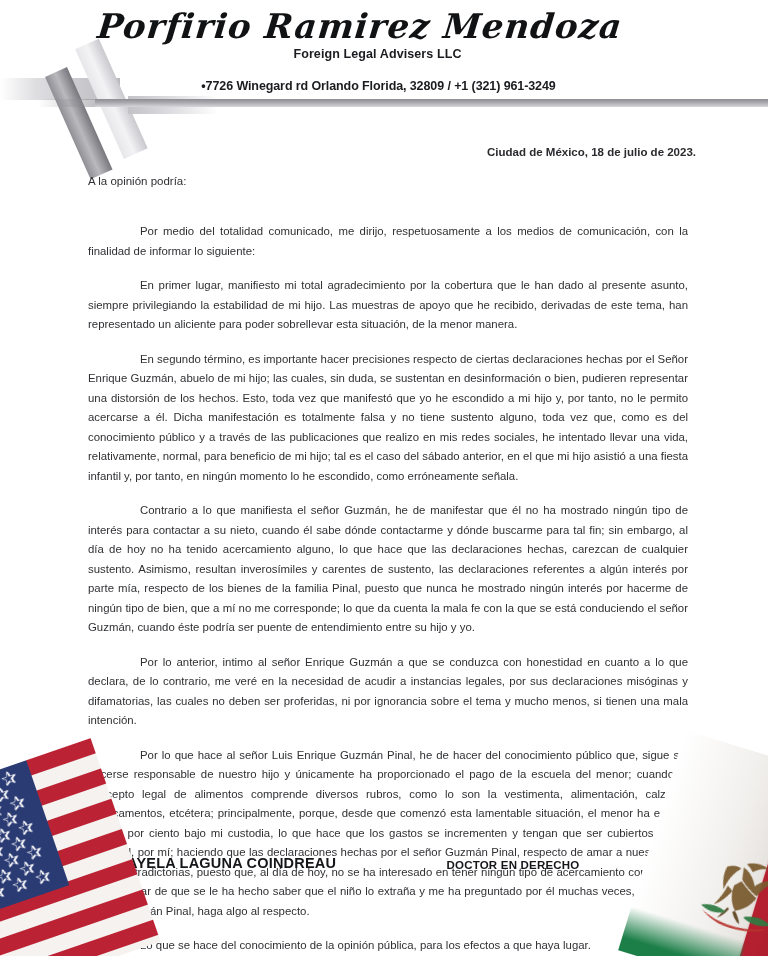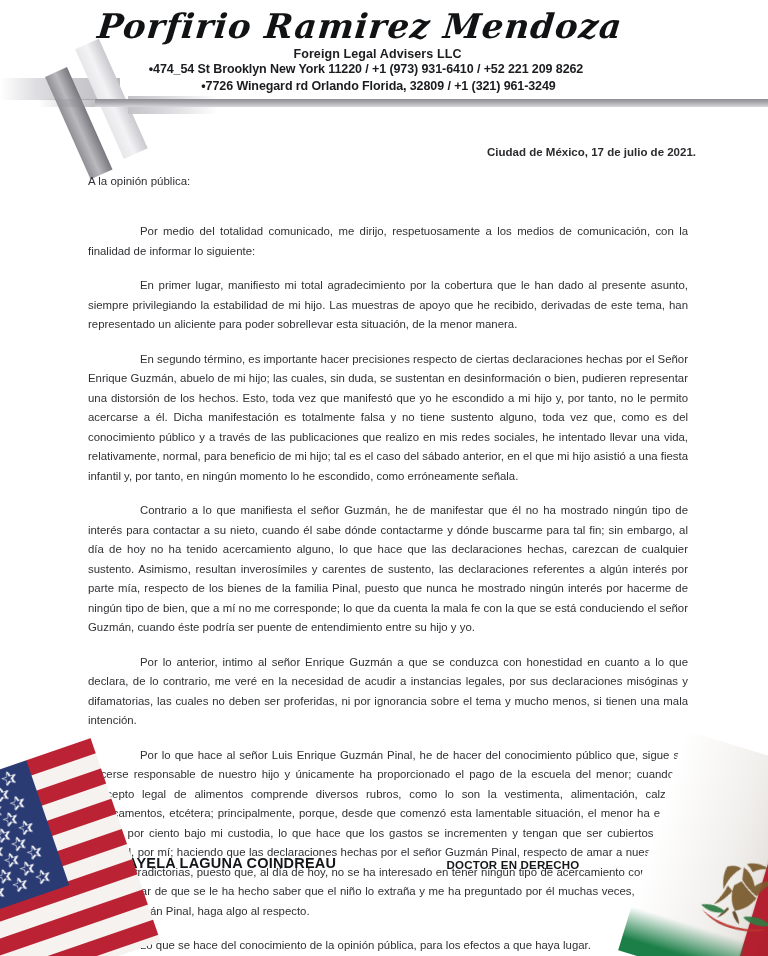--- a/index.html
+++ b/index.html
@@ -303,28 +303,27 @@
   <div class="ribbon-wrap">
     <div class="ribbon-bar ribbon-a"></div>
     <div class="ribbon-bar ribbon-b"></div>
     <div class="ribbon-bar ribbon-c"></div>
     <div class="ribbon-bar ribbon-d"></div>
   </div>
 
   <div class="header">
     <div class="brand-script">Porfirio Ramirez Mendoza</div>
     <div class="brand-firm">Foreign Legal Advisers LLC</div>
-    <div class="brand-addr brand-addr-1">•474_54 St Brooklyn New York 11220 / +1 (973) 931-6410 / +52 221 209 8262</div>
     <div class="brand-addr brand-addr-2">•7726 Winegard rd Orlando Florida, 32809 / +1 (321) 961-3249</div>
     <div class="header-rule"></div>
   </div>
 
-  <div class="doc-date">Ciudad de México, 17 de julio de 2021.</div>
-
-  <div class="salutation">A la opinión pública:</div>
+  <div class="doc-date">Ciudad de México, 18 de julio de 2023.</div>
+
+  <div class="salutation">A la opinión podría:</div>
 
   <div class="body-text">
     <p>Por medio del totalidad comunicado, me dirijo, respetuosamente a los medios de comunicación, con la finalidad de informar lo siguiente:</p>
     <p>En primer lugar, manifiesto mi total agradecimiento por la cobertura que le han dado al presente asunto, siempre privilegiando la estabilidad de mi hijo. Las muestras de apoyo que he recibido, derivadas de este tema, han representado un aliciente para poder sobrellevar esta situación, de la menor manera.</p>
     <p>En segundo término, es importante hacer precisiones respecto de ciertas declaraciones hechas por el Señor Enrique Guzmán, abuelo de mi hijo; las cuales, sin duda, se sustentan en desinformación o bien, pudieren representar una distorsión de los hechos. Esto, toda vez que manifestó que yo he escondido a mi hijo y, por tanto, no le permito acercarse a él. Dicha manifestación es totalmente falsa y no tiene sustento alguno, toda vez que, como es del conocimiento público y a través de las publicaciones que realizo en mis redes sociales, he intentado llevar una vida, relativamente, normal, para beneficio de mi hijo; tal es el caso del sábado anterior, en el que mi hijo asistió a una fiesta infantil y, por tanto, en ningún momento lo he escondido, como erróneamente señala.</p>
     <p>Contrario a lo que manifiesta el señor Guzmán, he de manifestar que él no ha mostrado ningún tipo de interés para contactar a su nieto, cuando él sabe dónde contactarme y dónde buscarme para tal fin; sin embargo, al día de hoy no ha tenido acercamiento alguno, lo que hace que las declaraciones hechas, carezcan de cualquier sustento. Asimismo, resultan inverosímiles y carentes de sustento, las declaraciones referentes a algún interés por parte mía, respecto de los bienes de la familia Pinal, puesto que nunca he mostrado ningún interés por hacerme de ningún tipo de bien, que a mí no me corresponde; lo que da cuenta la mala fe con la que se está conduciendo el señor Guzmán, cuando éste podría ser puente de entendimiento entre su hijo y yo.</p>
     <p>Por lo anterior, intimo al señor Enrique Guzmán a que se conduzca con honestidad en cuanto a lo que declara, de lo contrario, me veré en la necesidad de acudir a instancias legales, por sus declaraciones misóginas y difamatorias, las cuales no deben ser proferidas, ni por ignorancia sobre el tema y mucho menos, si tienen una mala intención.</p>
     <p>Por lo que hace al señor Luis Enrique Guzmán Pinal, he de hacer del conocimiento público que, sigue sin hacerse responsable de nuestro hijo y únicamente ha proporcionado el pago de la escuela del menor; cuando el concepto legal de alimentos comprende diversos rubros, como lo son la vestimenta, alimentación, calzado, medicamentos, etcétera; principalmente, porque, desde que comenzó esta lamentable situación, el menor ha estado al cien por ciento bajo mi custodia, lo que hace que los gastos se incrementen y tengan que ser cubiertos en su totalidad, por mí; haciendo que las declaraciones hechas por el señor Guzmán Pinal, respecto de amar a nuestro  hijo, sean contradictorias, puesto que, al día de hoy, no se ha interesado en tener ningún tipo de acercamiento con nuestro hijo, a pesar de que se le ha hecho saber que el niño lo extraña y me ha preguntado por él muchas veces, sin que el señor Guzmán Pinal, haga algo al respecto.</p>
     <p class="closing-line">Lo que se hace del conocimiento de la opinión pública, para los efectos a que haya lugar.</p>
   </div>

